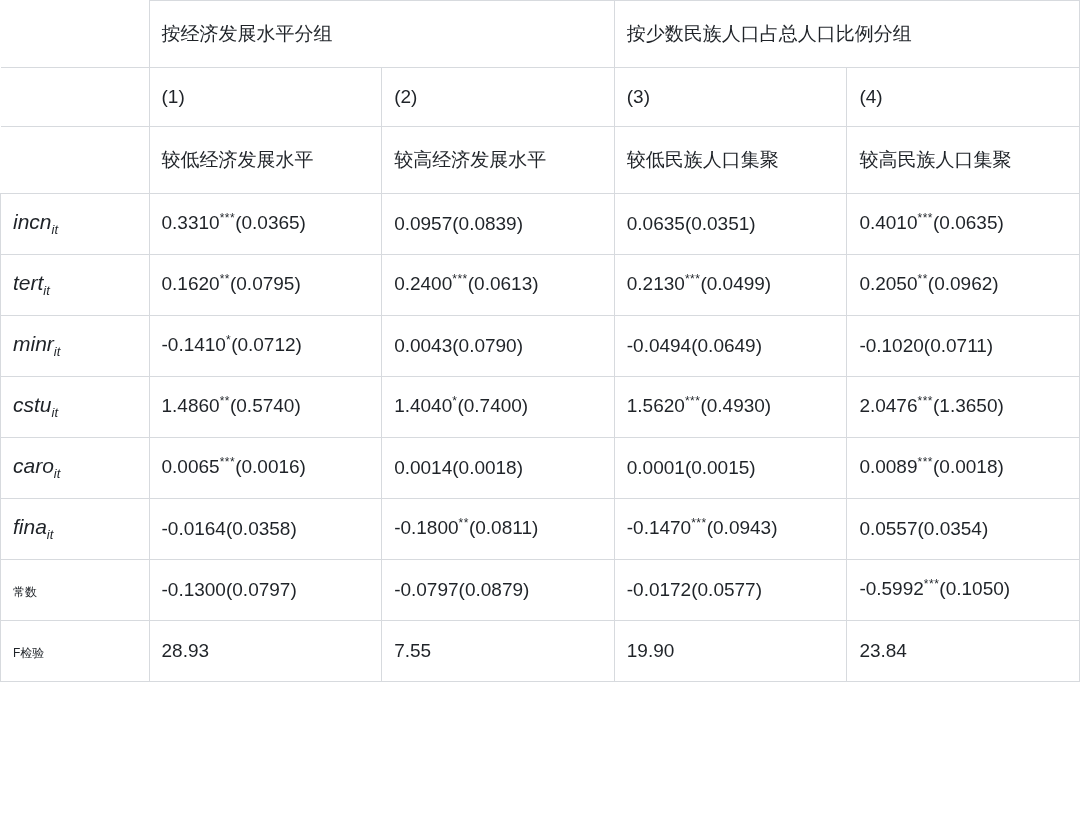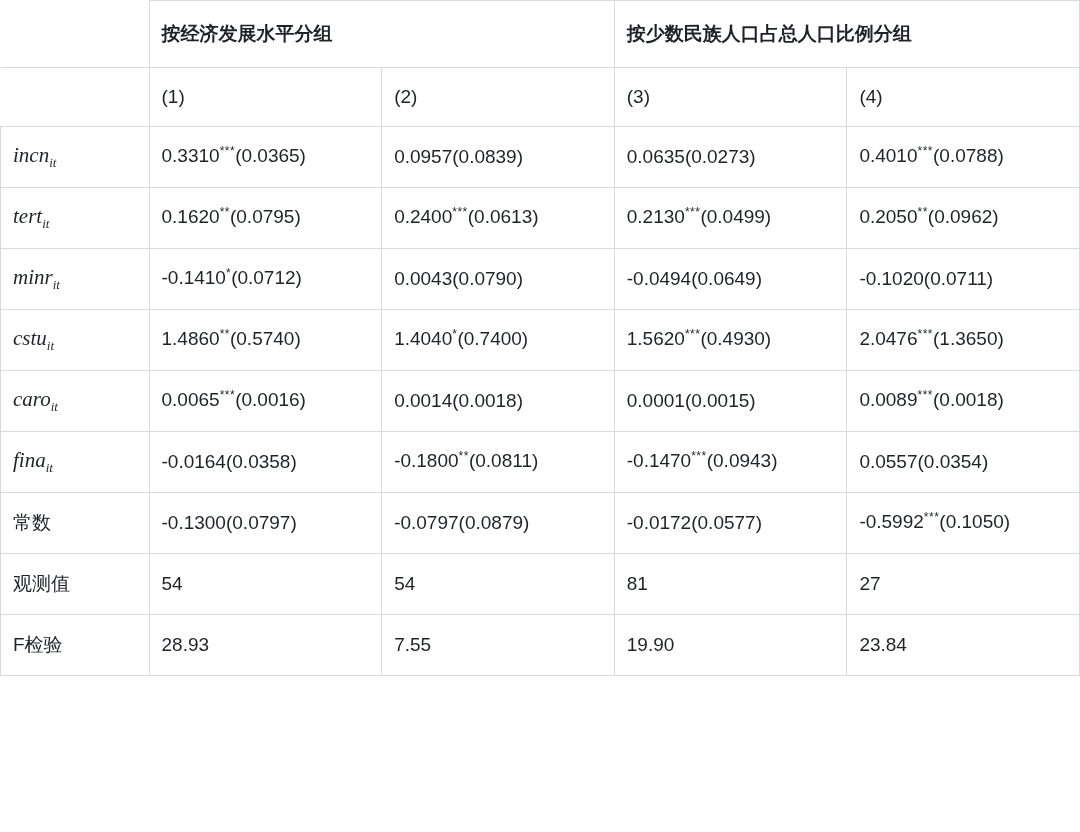--- a/index.html
+++ b/index.html
@@ -31,46 +31,45 @@
   }
   td.col-v1, td.col-v2, td.col-v3, td.col-v4 {
     width: 238px;
   }
   td.col-v3 {
     width: 238px;
   }
   
   .group-head {
     font-size: 19px;
-    font-weight: bold;
   }
   .blank-cell {
     border-left: none !important;
     border-top: none !important;
   }
   .row-h1 td { height: 46px; }
   .row-h2 td { height: 38px; }
   .row-h3 td { height: 46px; }
   .data-row td { height: 40px; }
   .var-name {
     font-style: italic;
-    font-family: Liberation Serif, serif;
+    font-family: Liberation Sans, sans-serif;
     font-size: 21px;
   }
   .var-name sub {
     font-size: 13px;
     font-style: italic;
   }
   .stars {
     font-size: 12px;
     vertical-align: super;
     letter-spacing: 0.5px;
   }
   .plain-label {
-    font-size: 19px;
+    font-size: 12px;
   }
   .val {
     white-space: nowrap;
   }
 </style>
 </head>
 <body>
 
 <table class="reg-table">
   <tbody>
@@ -79,26 +78,33 @@
       <td class="group-head" colspan="2">按经济发展水平分组</td>
       <td class="group-head" colspan="2">按少数民族人口占总人口比例分组</td>
     </tr>
     <tr class="row-h2">
       <td class="col-label blank-cell"></td>
       <td class="col-v1">(1)</td>
       <td class="col-v2">(2)</td>
       <td class="col-v3">(3)</td>
       <td class="col-v4">(4)</td>
     </tr>
+    <tr class="row-h3">
+      <td class="col-label blank-cell"></td>
+      <td class="col-v1">较低经济发展水平</td>
+      <td class="col-v2">较高经济发展水平</td>
+      <td class="col-v3">较低民族人口集聚</td>
+      <td class="col-v4">较高民族人口集聚</td>
+    </tr>
   <tr class="data-row">
         <td class="col-label"><span class="var-name">incn<sub>it</sub></span></td>
         <td class="col-v1 val"><span>0.3310</span><span class="stars">***</span><span>(0.0365)</span></td>
         <td class="col-v2 val"><span>0.0957</span><span>(0.0839)</span></td>
-        <td class="col-v3 val"><span>0.0635</span><span>(0.0273)</span></td>
-        <td class="col-v4 val"><span>0.4010</span><span class="stars">***</span><span>(0.0788)</span></td>
+        <td class="col-v3 val"><span>0.0635</span><span>(0.0351)</span></td>
+        <td class="col-v4 val"><span>0.4010</span><span class="stars">***</span><span>(0.0635)</span></td>
       </tr>
       <tr class="data-row">
         <td class="col-label"><span class="var-name">tert<sub>it</sub></span></td>
         <td class="col-v1 val"><span>0.1620</span><span class="stars">**</span><span>(0.0795)</span></td>
         <td class="col-v2 val"><span>0.2400</span><span class="stars">***</span><span>(0.0613)</span></td>
         <td class="col-v3 val"><span>0.2130</span><span class="stars">***</span><span>(0.0499)</span></td>
         <td class="col-v4 val"><span>0.2050</span><span class="stars">**</span><span>(0.0962)</span></td>
       </tr>
       <tr class="data-row">
         <td class="col-label"><span class="var-name">minr<sub>it</sub></span></td>
@@ -129,27 +135,20 @@
         <td class="col-v4 val"><span>0.0557</span><span>(0.0354)</span></td>
       </tr>
       <tr class="data-row">
         <td class="col-label"><span class="plain-label">常数</span></td>
         <td class="col-v1 val"><span>-0.1300</span><span>(0.0797)</span></td>
         <td class="col-v2 val"><span>-0.0797</span><span>(0.0879)</span></td>
         <td class="col-v3 val"><span>-0.0172</span><span>(0.0577)</span></td>
         <td class="col-v4 val"><span>-0.5992</span><span class="stars">***</span><span>(0.1050)</span></td>
       </tr>
       <tr class="data-row">
-        <td class="col-label"><span class="plain-label">观测值</span></td>
-        <td class="col-v1 val"><span>54</span></td>
-        <td class="col-v2 val"><span>54</span></td>
-        <td class="col-v3 val"><span>81</span></td>
-        <td class="col-v4 val"><span>27</span></td>
-      </tr>
-      <tr class="data-row">
         <td class="col-label"><span class="plain-label">F检验</span></td>
         <td class="col-v1 val"><span>28.93</span></td>
         <td class="col-v2 val"><span>7.55</span></td>
         <td class="col-v3 val"><span>19.90</span></td>
         <td class="col-v4 val"><span>23.84</span></td>
       </tr>
     </tbody>
 </table>
 
 </body></html>

